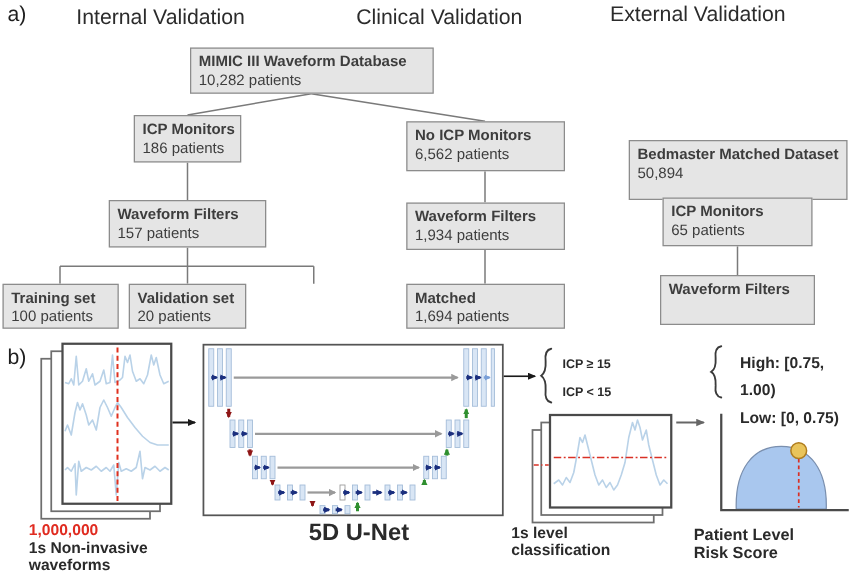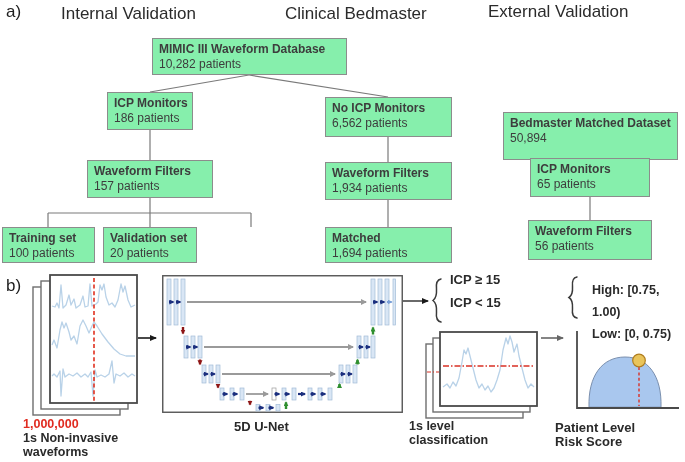--- a/index.html
+++ b/index.html
@@ -1,19 +1,19 @@
 <!DOCTYPE html>
 <html><head>
 <meta charset="utf-8">
 <style>
   html,body{margin:0;padding:0;background:#fff}
   #canvas{position:relative;width:685px;height:462px;background:#fff;
           font-family:"Liberation Sans",sans-serif;overflow:hidden}
   #gfx{position:absolute;left:0;top:0;pointer-events:none}
-  .flowbox{position:absolute;background:#86efac;border:1px solid #8c8c8c;
+  .flowbox{position:absolute;background:#e5e5e5;border:1px solid #8c8c8c;
            padding:3px 6px 2px 6px;color:#3d3d3d;font-size:12px;line-height:15px;
            white-space:nowrap;box-sizing:border-box;z-index:2}
   .flowbox .t{font-weight:bold;display:block}
   .flowbox .s{display:block}
   .hdr{position:absolute;font-size:17px;color:#2b2b2b;z-index:2}
   .plabel{position:absolute;font-size:17px;color:#1e1e1e;z-index:2}
   .blabel{position:absolute;font-size:12.5px;font-weight:bold;color:#2a2a2a;
           line-height:14px;z-index:2}
   .blabel span{display:block}
   .center{text-align:left}
@@ -185,21 +185,21 @@
       <path d="M589,407.2 C588,376 602,357 625,357 C648,357 662,376 661,407.2 Z" fill="#a9c7ee" stroke="#7a8fae" stroke-width="1"></path>
       <polyline points="577,331 577,408 679,408" fill="none" stroke="#4a4a4a" stroke-width="1.8"></polyline>
       <line x1="639" y1="367" x2="639" y2="406" stroke="#d93025" stroke-width="1.4" stroke-dasharray="3,2.4"></line>
       <circle cx="639" cy="360.5" r="6.3" fill="#e9c45b" stroke="#b07d1e" stroke-width="1.2"></circle>
     </g>
   </svg>
 
   <div class="plabel" style="left:6px;top:2px">a)</div>
   <div class="plabel" style="left:6px;top:276px">b)</div>
   <div class="hdr" style="left:61px;top:4px;width:200px">Internal Validation</div>
-  <div class="hdr" style="left:285px;top:4px;width:200px">Clinical Bedmaster</div>
+  <div class="hdr" style="left:285px;top:4px;width:200px">Clinical Validation</div>
   <div class="hdr" style="left:488px;top:2px;width:200px">External Validation</div>
 
   <div class="flowbox" style="left:152px;top:38px;width:195px;height:37px">
     <span class="t">MIMIC III Waveform Database</span>
     <span class="s">10,282 patients</span>
   </div>
   <div class="flowbox" style="left:107px;top:92px;width:86px;height:38px">
     <span class="t">ICP Monitors</span>
     <span class="s">186 patients</span>
   </div>
@@ -230,32 +230,31 @@
   <div class="flowbox" style="left:103px;top:227px;width:94px;height:36px">
     <span class="t">Validation set</span>
     <span class="s">20 patients</span>
   </div>
   <div class="flowbox" style="left:325px;top:227px;width:127px;height:36px">
     <span class="t">Matched</span>
     <span class="s">1,694 patients</span>
   </div>
   <div class="flowbox" style="left:528px;top:220px;width:124px;height:40px">
     <span class="t">Waveform Filters</span>
-    <span class="s">56 patients</span>
   </div>
 
   <div class="blabel center" style="left:23px;top:417px;width:140px">
     <span class="red">1,000,000</span>
     <span>1s Non-invasive</span>
     <span>waveforms</span>
   </div>
-  <div class="blabel" style="left:234px;top:419px;width:120px;font-size:13px;line-height:15px">
+  <div class="blabel" style="left:247px;top:419px;width:120px;font-size:19px;line-height:15px">
     <span>5D U-Net</span>
   </div>
-  <div class="blabel thresh" style="left:450px;top:268px;font-size:13px">
+  <div class="blabel thresh" style="left:450px;top:280px;font-size:10px">
     <span>ICP ≥ 15</span>
     <span>ICP &lt; 15</span>
   </div>
   <div class="blabel center" style="left:409px;top:419px;width:140px">
     <span>1s level</span>
     <span>classification</span>
   </div>
   <div class="blabel" style="left:592px;top:279px;font-size:12.5px;line-height:22px">
     <span>High: [0.75, 1.00)</span>
     <span>Low: [0, 0.75)</span>

